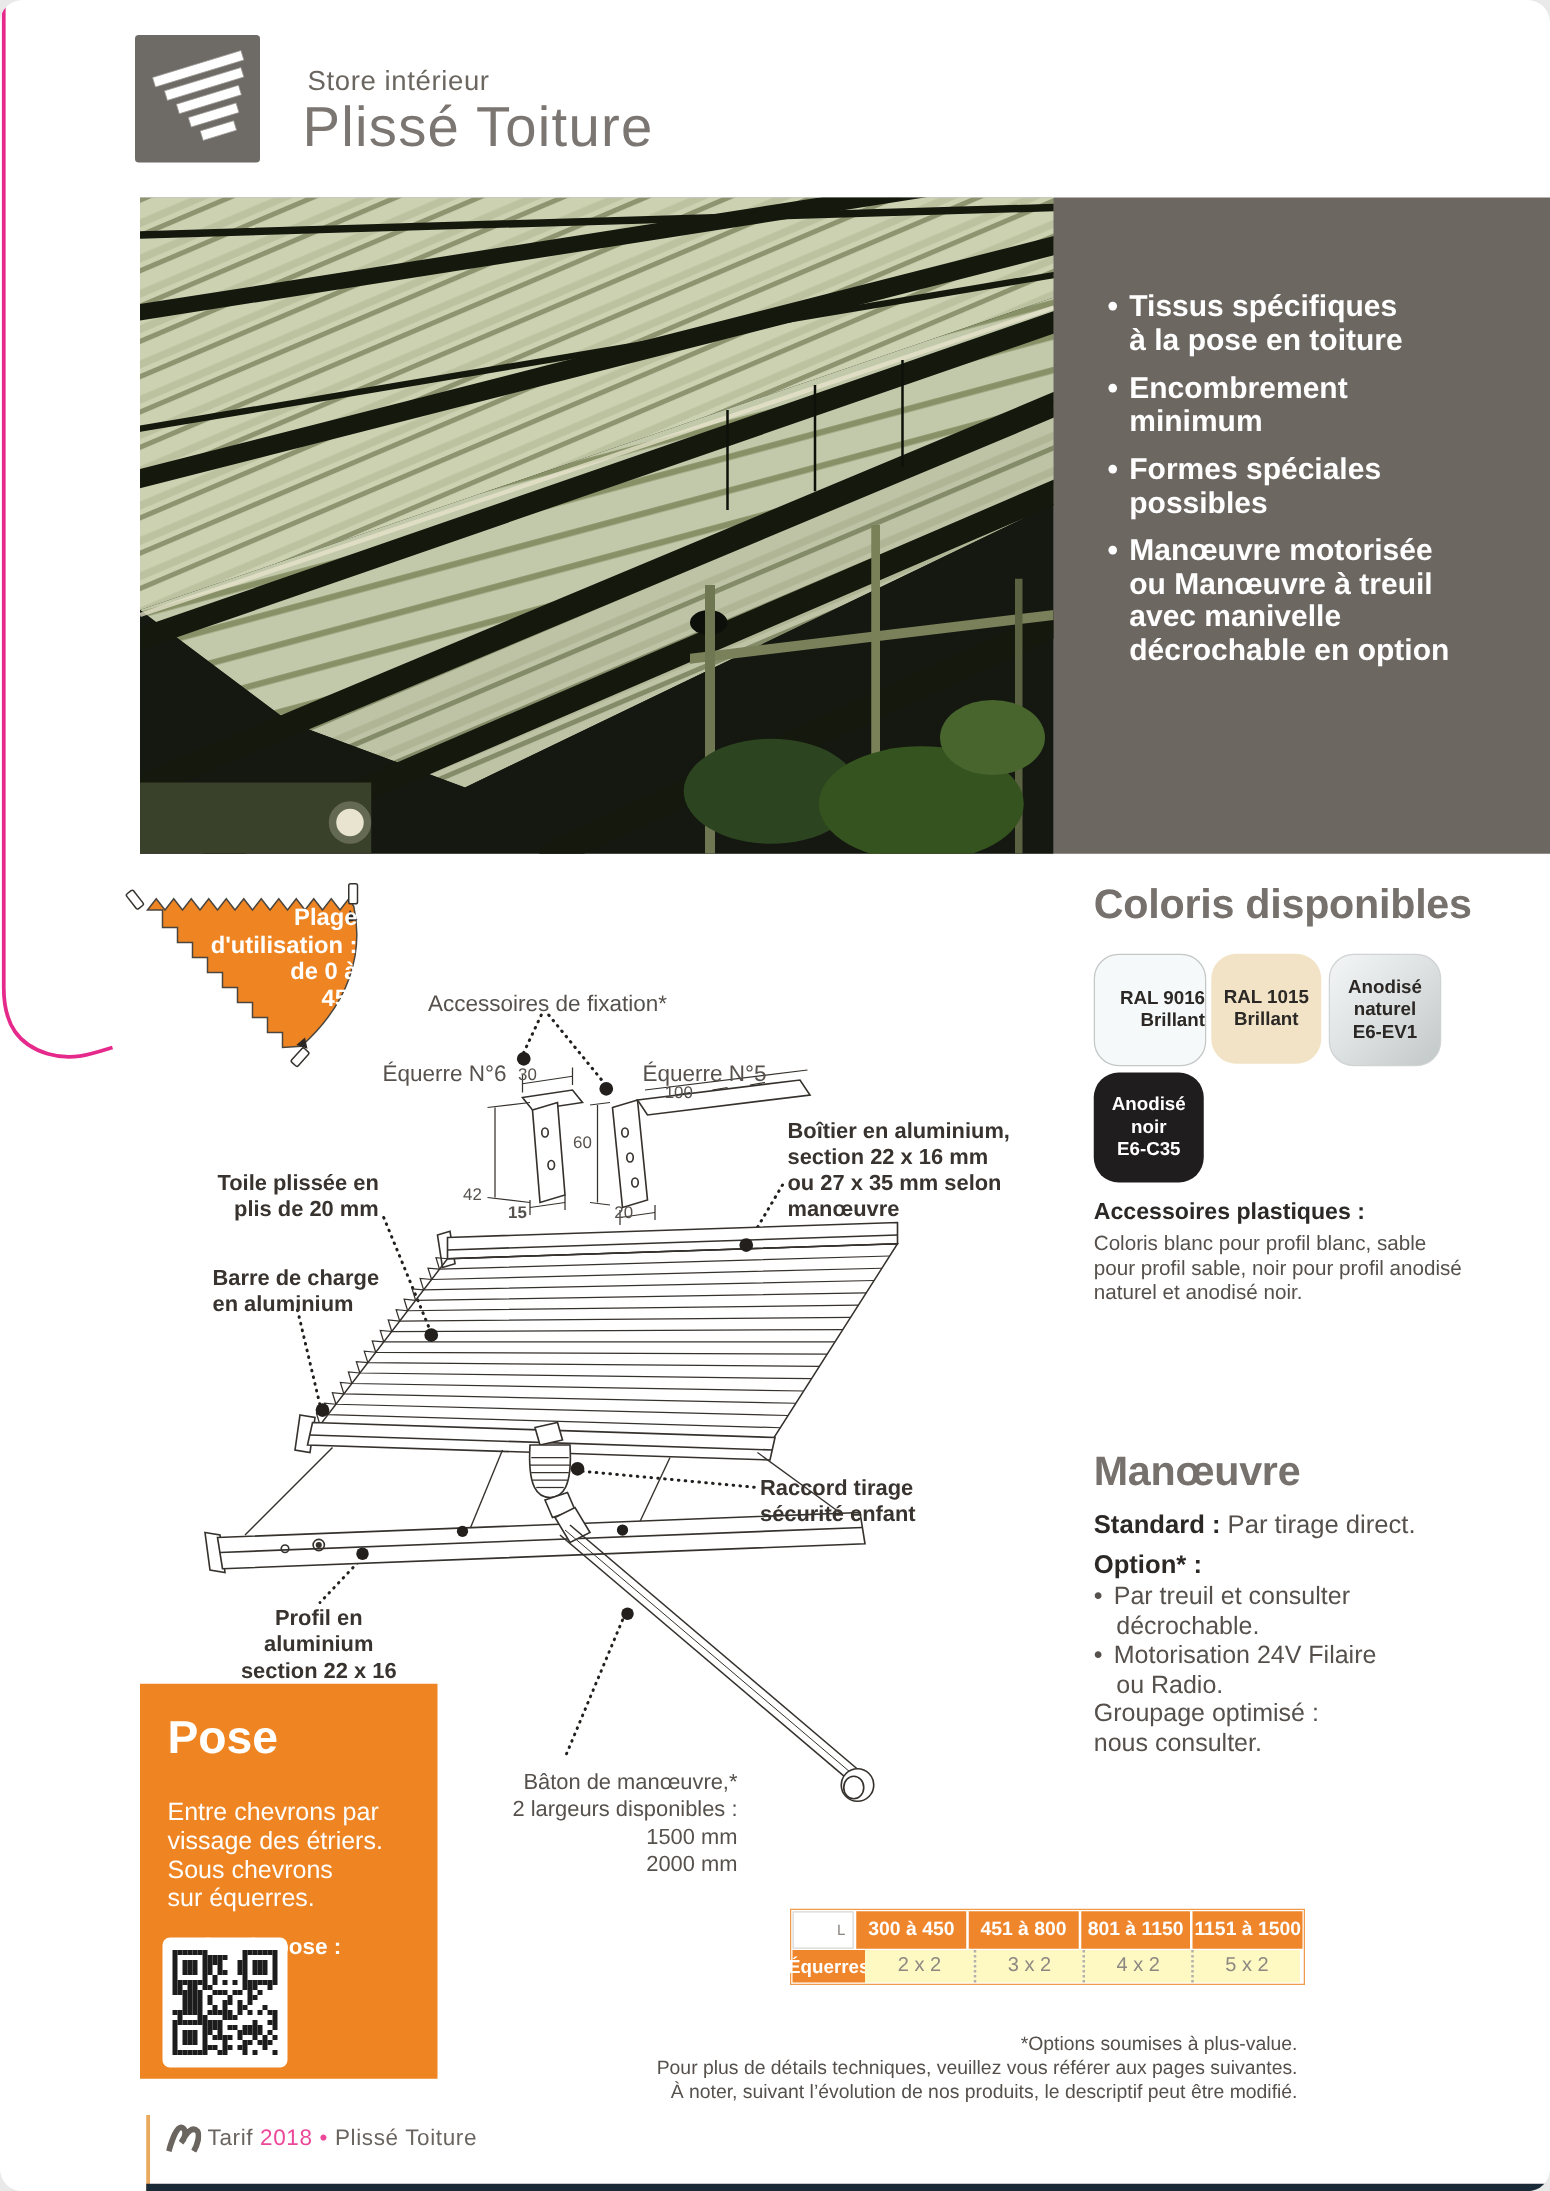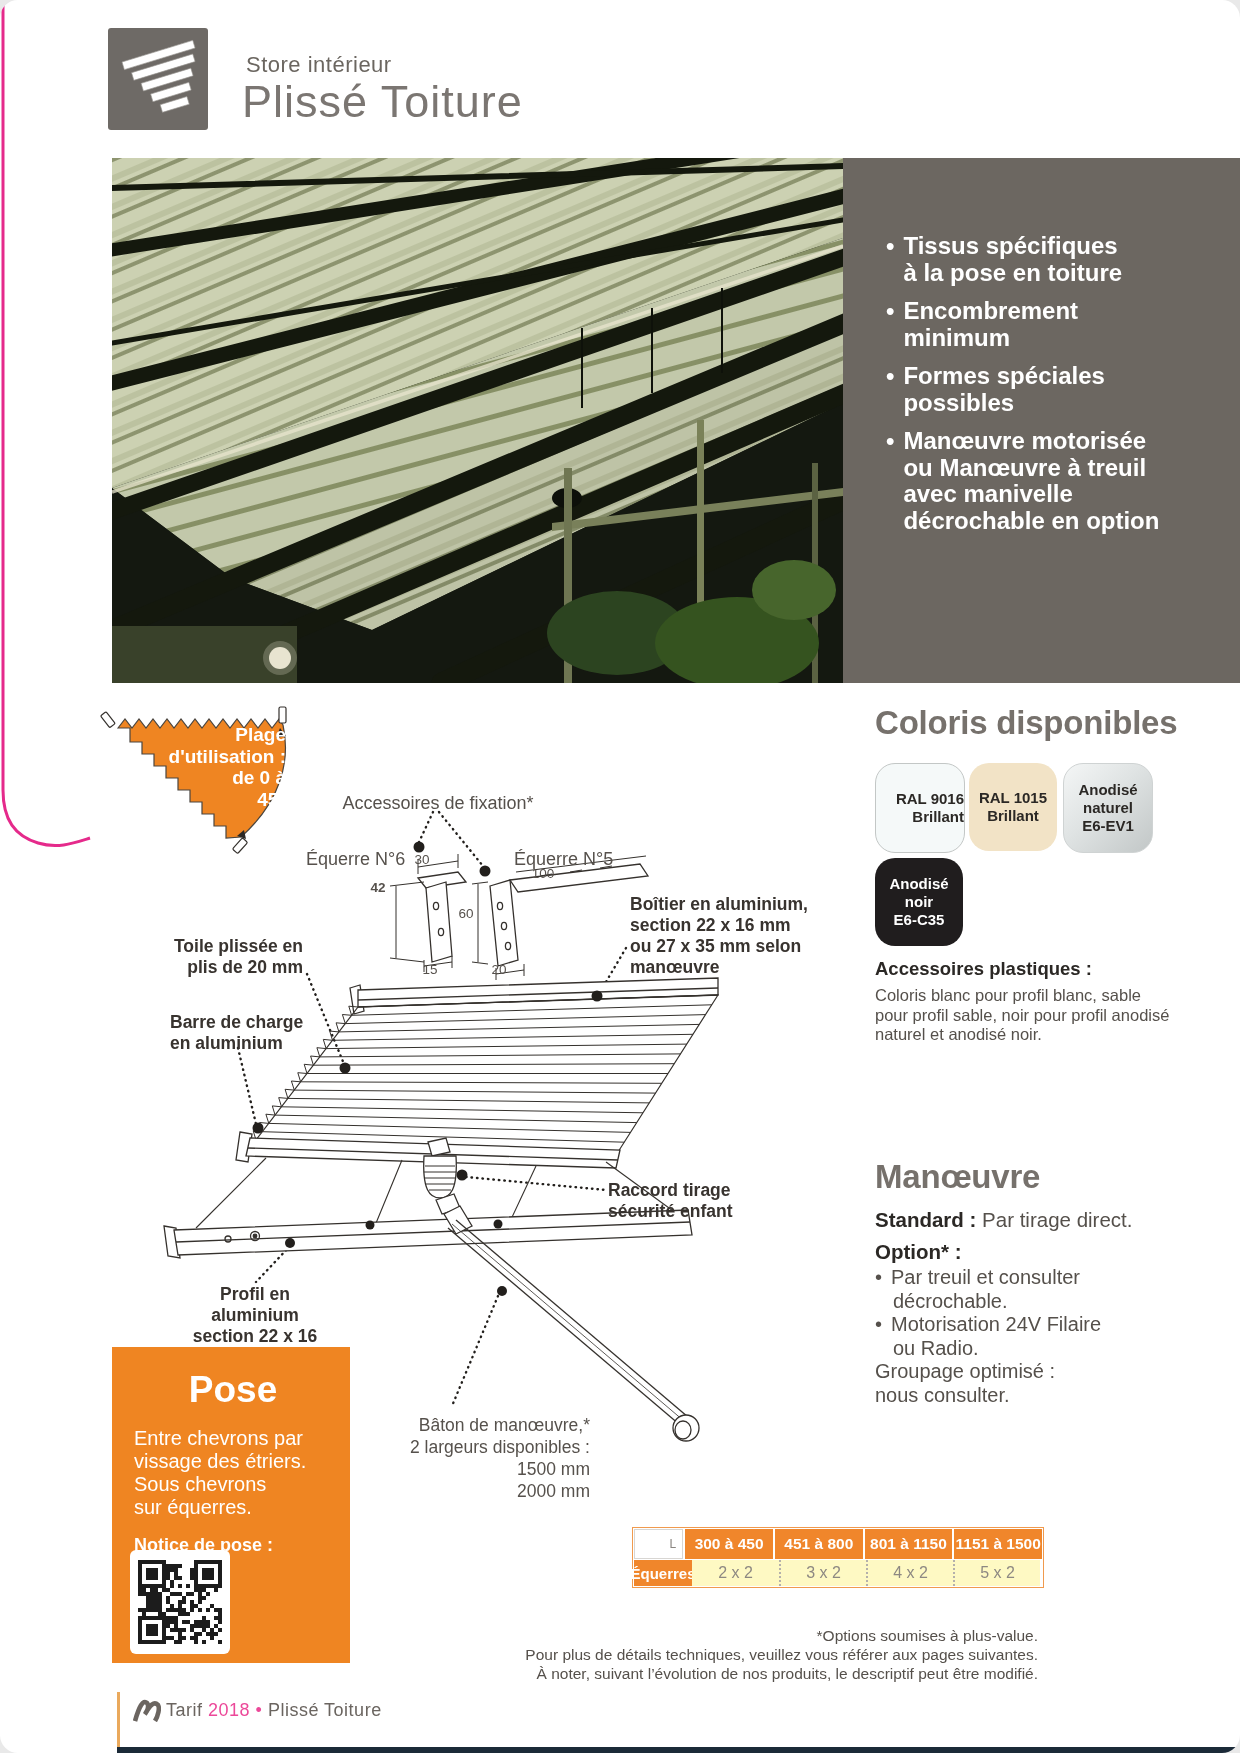--- a/index.html
+++ b/index.html
@@ -33,21 +33,21 @@
   .sw-silver{background:linear-gradient(135deg,#f4f6f6 0%,#dfe3e3 45%,#c2c7c7 100%);border:1px solid #cfd3d3;}
   .sw-black{background:#201d1e;color:#fff;}
   .b-dark{color:#2b2825;font-weight:bold;}
   .gray{color:#55504b;}
   .opt{position:relative;font-size:20px;line-height:23.5px;color:#55504b;}
   .opt .ob::before{content:"•";margin-right:9px;}
   .opt.cont{padding-left:18px;}
   
   .pose{left:112px;top:1347px;width:238px;height:316px;background:#ef8522;color:#fff;box-sizing:border-box;
         padding:22px 18px 0 22px;}
-  .pose-title{font-size:37px;font-weight:bold;margin-bottom:16px;text-align:center;}
+  .pose-title{font-size:37px;font-weight:bold;margin-bottom:28px;}
   .pose-line{font-size:20px;line-height:23px;}
   .pose-notice{font-size:18px;font-weight:bold;margin-top:16px;}
   .qrbox{position:absolute;left:18px;top:203px;width:100px;height:104px;background:#fff;border-radius:6px;
          display:flex;align-items:center;justify-content:center;}
   .qr{display:grid;grid-template-columns:repeat(21,4px);grid-auto-rows:4px;}
   .qm{background:#1c1c1c;}
   
   .tbl{left:632px;top:1527px;width:408px;border:1px solid #f09a4e;background:#fff;padding:1px;}
   .trow{display:flex;gap:2px;}
   .trow2{display:flex;margin-top:1px;}
@@ -289,22 +289,22 @@
         <circle cx="358" cy="534" r="4.5"></circle>
           <circle cx="362" cy="601" r="5"></circle>
       </g>
     </g>
   </svg>
 
   <div class="abs dreg" style="left:338px;top:792px;width:200px;text-align:center;">Accessoires de fixation*</div>
   <div class="abs dreg" style="left:306px;top:848px;">Équerre N°6</div>
   <div class="abs dreg" style="left:514px;top:848px;">Équerre N°5</div>
   <div class="abs ddim" style="left:408px;top:852px;width:28px;">30</div>
-  <div class="abs ddim" style="left:366px;top:880px;width:24px;font-weight:bold;">42</div>
-  <div class="abs ddim" style="left:416px;top:962px;width:28px;">15</div>
+  <div class="abs ddim" style="left:366px;top:948px;width:24px;">42</div>
+  <div class="abs ddim" style="left:400px;top:962px;width:28px;font-weight:bold;">15</div>
   <div class="abs ddim" style="left:526px;top:866px;width:34px;">100</div>
   <div class="abs ddim" style="left:454px;top:906px;width:24px;">60</div>
   <div class="abs ddim" style="left:486px;top:962px;width:26px;">20</div>
   <div class="abs dlbl" style="left:630px;top:894px;">
     <div>Boîtier en aluminium,</div>
     <div>section 22 x 16 mm</div>
     <div>ou 27 x 35 mm selon</div>
     <div>manœuvre</div>
   </div>
   <div class="abs dlbl" style="left:158px;top:936px;width:145px;text-align:right;">

